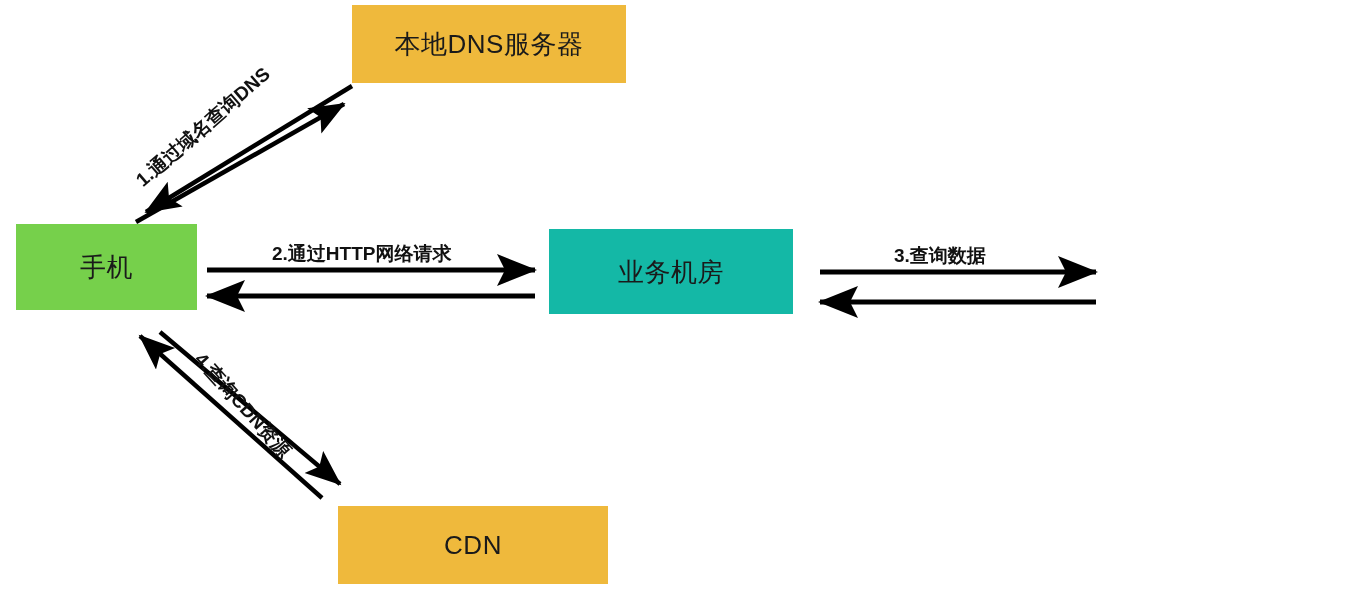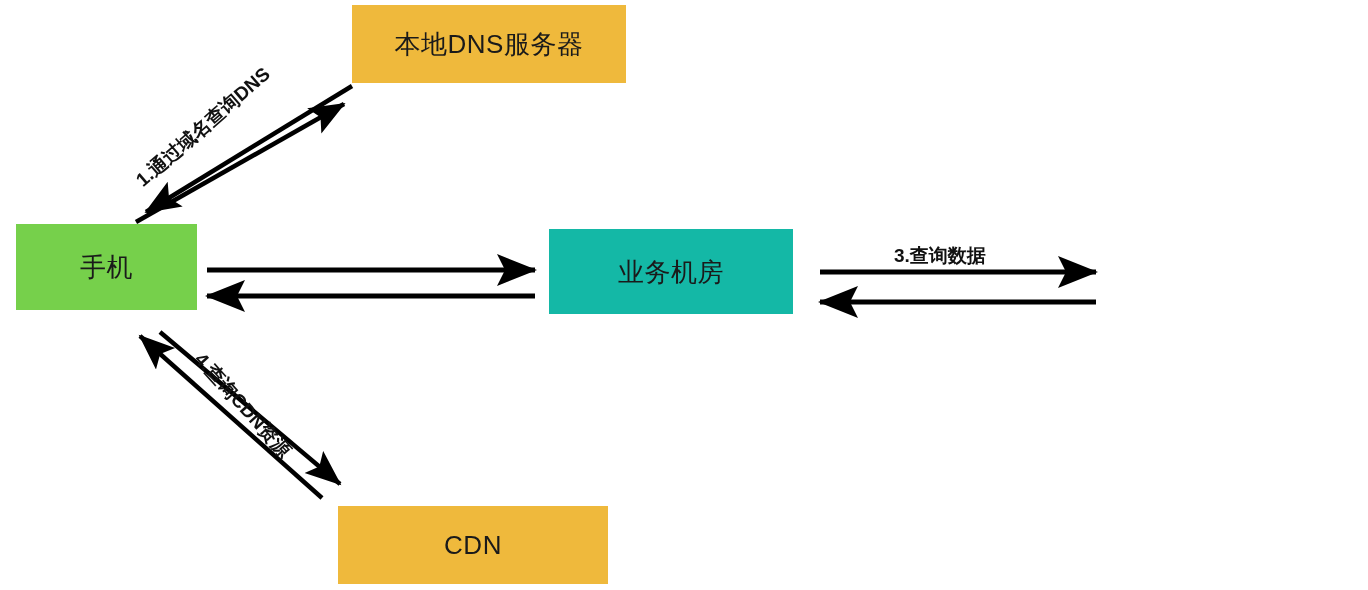--- a/index.html
+++ b/index.html
@@ -98,18 +98,19 @@
 
   <div class="node node-phone">手机</div>
 
   <div class="node node-biz">业务机房</div>
 
 
   <div class="node node-cdn">CDN</div>
 
   <div class="edge-label label-dns">1.通过域名查询DNS</div>
 
+  <div class="edge-label label-http">2.通过HTTP网络请求</div>
 
   <div class="edge-label label-data">3.查询数据</div>
 
   <div class="edge-label label-cdn">4.查询CDN资源</div>
 
 </div>
 
 </body></html>

